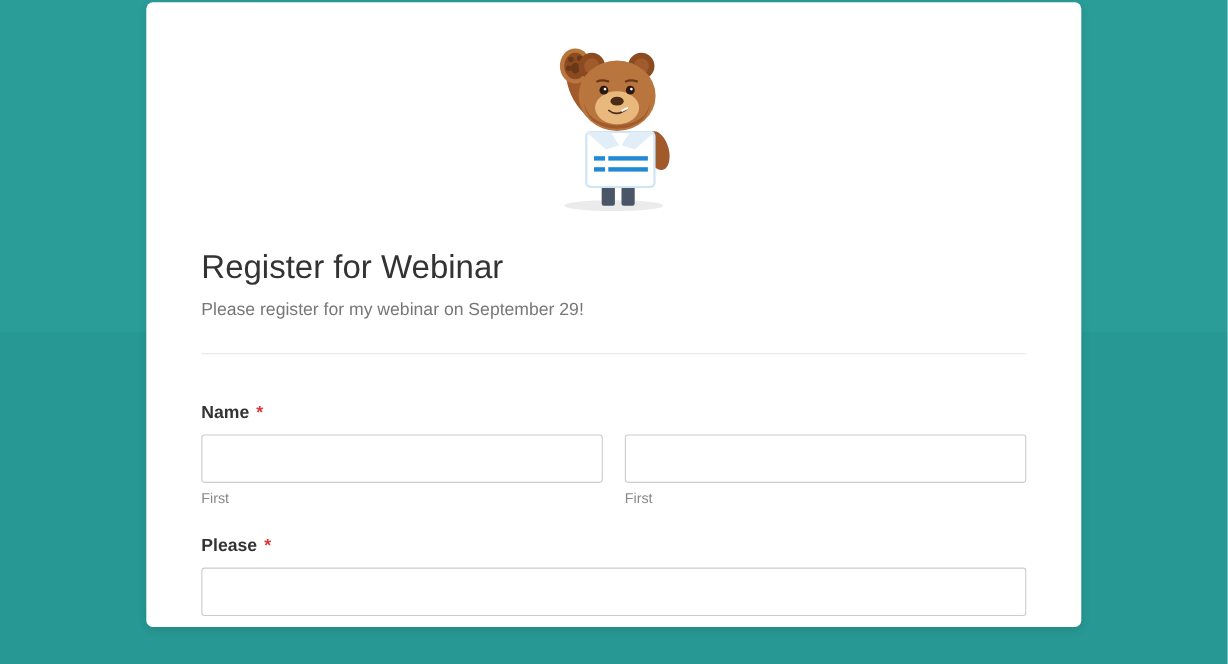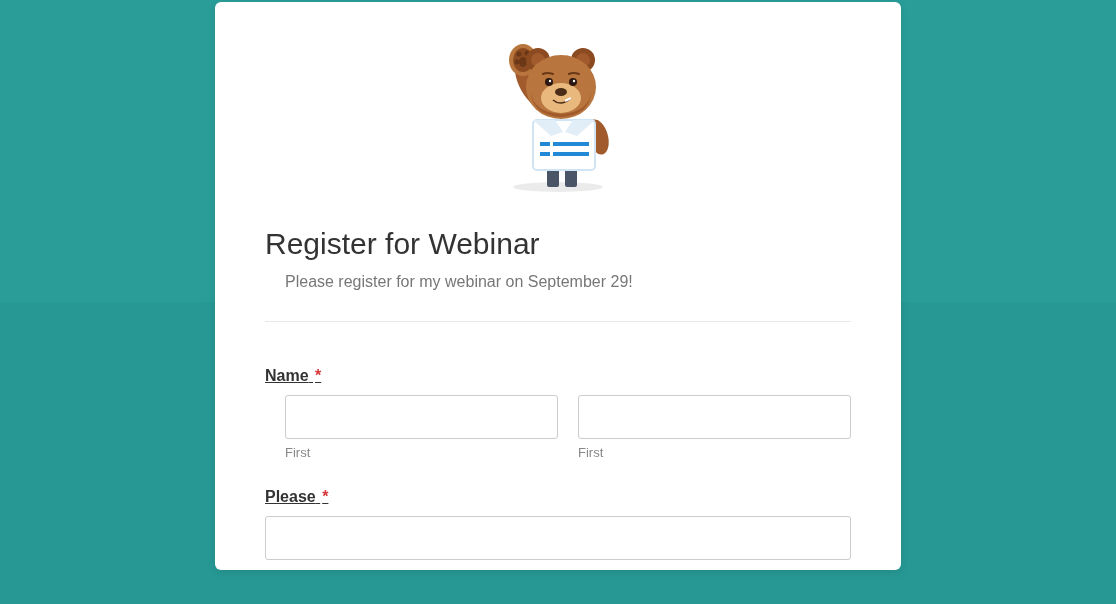--- a/index.html
+++ b/index.html
@@ -12,21 +12,21 @@
       background: linear-gradient(to bottom, #2a9d99 0%, #2a9d99 50%, #279894 50%, #279894 100%);
       min-height: 604px;
       width: 1116px;
       display: flex;
       justify-content: center;
       align-items: flex-start;
       overflow: hidden;
     }
     .form-card {
       background: #ffffff;
-      width: 686px;
+      width: 850px;
       border-radius: 6px;
       padding: 30px 50px 0 50px;
       margin-top: 2px;
       box-shadow: 0 2px 8px rgba(0,0,0,0.1);
     }
     .mascot-wrap {
       display: flex;
       justify-content: center;
       margin-bottom: 35px;
     }
@@ -34,45 +34,42 @@
       font-size: 30px;
       font-weight: 400;
       color: #333;
       margin-bottom: 12px;
     }
     .form-description {
       font-size: 16px;
       color: #777;
       font-weight: 400;
       margin-bottom: 30px;
-      margin-left: 20px;
     }
     .divider {
       border: none;
       border-top: 1px solid #e8e8e8;
       margin-bottom: 45px;
     }
     .field-label {
       font-size: 16px;
       font-weight: 700;
       color: #333;
       display: block;
       margin-bottom: 10px;
-      text-decoration: underline;
     }
     .required-asterisk {
       color: #d63638;
       font-weight: 700;
       margin-left: 2px;
     }
     .name-row {
       display: flex;
       gap: 20px;
       margin-bottom: 28px;
-      margin-left: 20px;
     }
     .name-col {
       flex: 1;
     }
     .text-input {
       width: 100%;
       height: 44px;
       border: 1px solid #ccc;
       border-radius: 3px;
       padding: 8px 10px;

